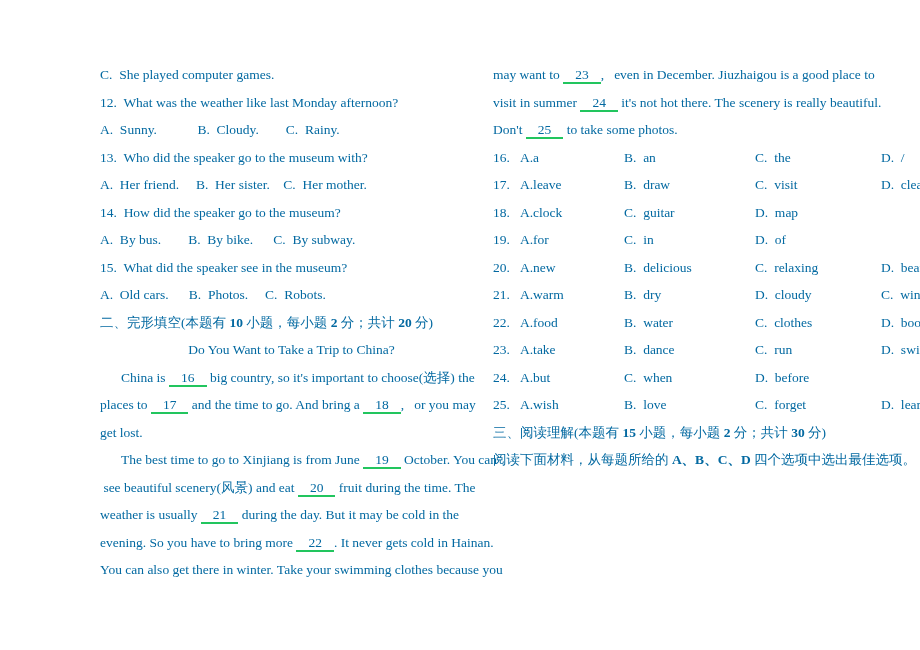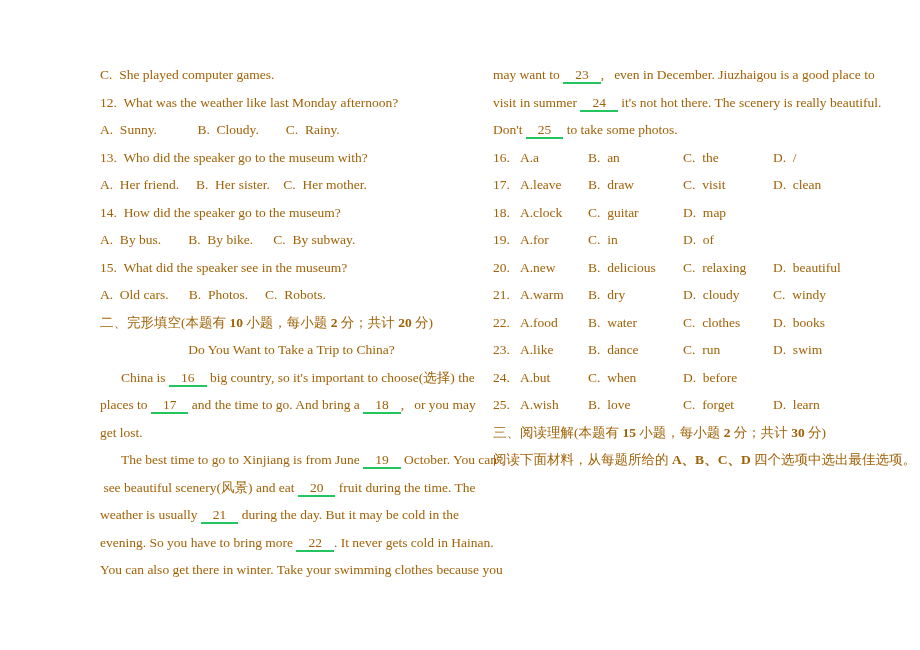--- a/index.html
+++ b/index.html
@@ -8,21 +8,21 @@
     background: #ffffff;
   }
   .page {
     position: relative;
     width: 920px;
     height: 650px;
     background: #ffffff;
     overflow: hidden;
     font-family: "Liberation Serif", "DejaVu Serif", serif;
     font-size: 13.5px;
-    color: #a16207;
+    color: #0369a1;
   }
   .col {
     position: absolute;
     top: 61px;
   }
   .col-left  { left: 100px; width: 383px; }
   .col-right { left: 493px; width: 378px; }
   .line {
     height: 27.5px;
     line-height: 27.5px;
@@ -34,20 +34,21 @@
   .blank {
     border-bottom: 2px solid #22c55e;
     padding: 0 12px;
   }
   .qrow {
     display: grid;
     grid-template-columns: 95px 95px 90px 1fr;
     height: 27.5px;
     line-height: 27.5px;
     white-space: pre;
+    gap: 36px;
   }
   .qnum {
     display: inline-block;
     width: 27px;
   }
 </style>
 </head>
 <body>
 
 <div class="page">
@@ -79,21 +80,21 @@
         <div class="line"><span>Don't </span><span class="blank">25</span><span> to take some photos.</span></div>
       </div>
     <div>
         <div class="qrow"><span><span class="qnum">16.</span><span>A.a</span></span><span>B.  an</span><span>C.  the</span><span>D.  /</span></div>
         <div class="qrow"><span><span class="qnum">17.</span><span>A.leave</span></span><span>B.  draw</span><span>C.  visit</span><span>D.  clean</span></div>
         <div class="qrow"><span><span class="qnum">18.</span><span>A.clock</span></span><span>C.  guitar</span><span>D.  map</span></div>
         <div class="qrow"><span><span class="qnum">19.</span><span>A.for</span></span><span>C.  in</span><span>D.  of</span></div>
         <div class="qrow"><span><span class="qnum">20.</span><span>A.new</span></span><span>B.  delicious</span><span>C.  relaxing</span><span>D.  beautiful</span></div>
         <div class="qrow"><span><span class="qnum">21.</span><span>A.warm</span></span><span>B.  dry</span><span>D.  cloudy</span><span>C.  windy</span></div>
         <div class="qrow"><span><span class="qnum">22.</span><span>A.food</span></span><span>B.  water</span><span>C.  clothes</span><span>D.  books</span></div>
-        <div class="qrow"><span><span class="qnum">23.</span><span>A.like</span></span><span>B.  dance</span><span>C.  run</span><span>D.  swim</span></div>
+        <div class="qrow"><span><span class="qnum">23.</span><span>A.take</span></span><span>B.  dance</span><span>C.  run</span><span>D.  swim</span></div>
         <div class="qrow"><span><span class="qnum">24.</span><span>A.but</span></span><span>C.  when</span><span>D.  before</span></div>
         <div class="qrow"><span><span class="qnum">25.</span><span>A.wish</span></span><span>B.  love</span><span>C.  forget</span><span>D.  learn</span></div>
       </div>
     <div>
         <div class="line"><span>三、阅读理解(本题有 </span><span class="bold">15</span><span> 小题，每小题 </span><span class="bold">2</span><span> 分；共计 </span><span class="bold">30</span><span> 分)</span></div>
         <div class="line"><span>阅读下面材料，从每题所给的 </span><span class="bold">A、B、C、D</span><span> 四个选项中选出最佳选项。</span></div>
       </div>
   </div>
 </div>
 

